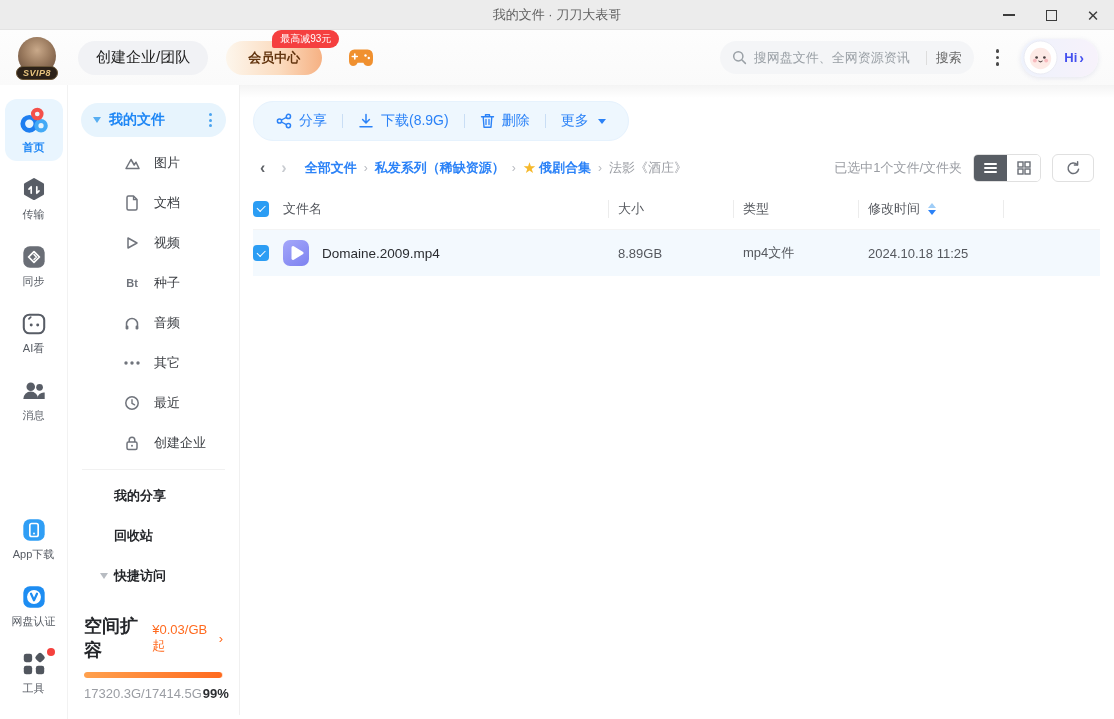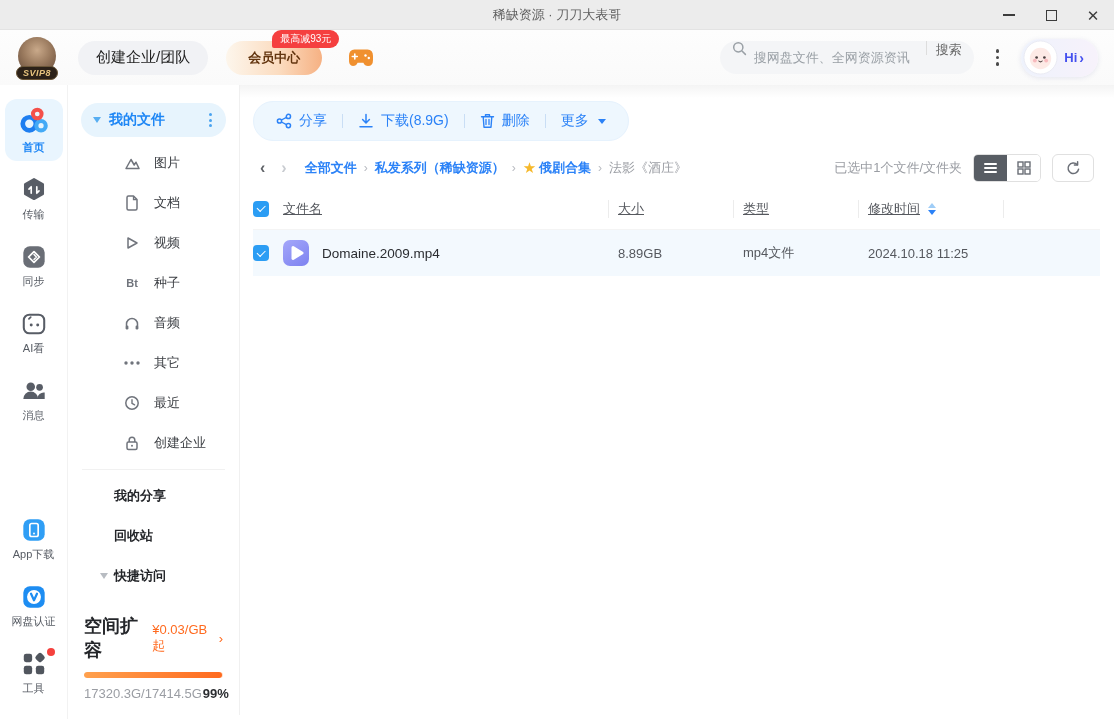--- a/index.html
+++ b/index.html
@@ -19,21 +19,21 @@
   .header { position:absolute; top:30px; left:0; width:1114px; height:55px; background:linear-gradient(#fdfdfd,#fafafa); display:flex; align-items:center; padding:0 16px; }
   .avatar-wrap { position:relative; width:42px; height:42px; flex:none; }
   .avatar { width:38px; height:38px; border-radius:50%; margin:0 auto; background:radial-gradient(circle at 50% 35%, #c9a98a 0%, #9a7a5e 45%, #5d4334 100%); }
   .avatar-badge { position:absolute; bottom:-1px; left:50%; transform:translateX(-50%); background:#2c2118; border:1px solid #6b5638; border-radius:8px; color:#e7c37e; font-size:9px; font-weight:bold; font-style:italic; padding:1px 6px; white-space:nowrap; letter-spacing:.5px; }
   .btn-team { margin-left:20px; background:#f1f2f5; border-radius:17px; height:34px; padding:0 18px; display:flex; align-items:center; font-size:15px; color:#222; }
   .btn-vip { margin-left:18px; position:relative; height:34px; border-radius:17px; padding:0 22px; display:flex; align-items:center; font-size:13px; font-weight:bold; color:#63350f; background:linear-gradient(90deg,#fdf6ec 0%,#fbdcc0 55%,#f6b183 100%); }
   .vip-badge { position:absolute; top:-11px; left:46px; background:#f53f3f; color:#fff; font-size:10px; font-weight:normal; padding:2px 8px; border-radius:9px 9px 9px 2px; white-space:nowrap; }
   .gamepad { margin-left:26px; flex:none; }
 
   .header-right { margin-left:auto; display:flex; align-items:center; gap:16px; }
-  .searchbox { width:254px; height:33px; background:#f4f5f7; border-radius:17px; display:flex; padding:0 12px;font-family:Liberation Serif, serif; }
+  .searchbox { width:254px; height:33px; background:#f4f5f7; border-radius:17px; display:flex; align-items:center; padding:0 12px;font-family:Liberation Serif, serif; }
   .searchbox input { flex:1; border:none; outline:none; background:transparent; font-size:13px; color:#333; min-width:0; font-family:inherit; }
   .searchbox input::placeholder { color:#9aa0a6; }
   .search-divider { width:1px; height:14px; background:#ddd; margin:0 9px 0 4px; }
   .search-go { font-size:13px; color:#666; white-space:nowrap; }
   .menu-dots { display:flex; flex-direction:column; gap:3px; padding:6px; }
   .menu-dots i { width:3.5px; height:3.5px; border-radius:50%; background:#4a4a4a; }
   .assistant { height:38px; border-radius:19px; background:linear-gradient(90deg,#eef2fc,#f7f2fb); box-shadow:0 1px 5px rgba(90,100,160,.14); display:flex; align-items:center; padding:2px 14px 2px 2px; }
   .assistant-label { margin-left:6px; color:#4450ef; font-size:13px; font-weight:bold; }
   .assistant-chev { color:#4450ef; font-size:14px; font-weight:bold; margin-left:2px; }
 
@@ -103,37 +103,37 @@
   .trow { display:flex; align-items:center; }
   .thead { height:42px; border-bottom:1px solid #f4f4f4; }
   .tbody-row { height:46px; background:#f3f9fe; }
   .cell-check { width:30px; flex:none; display:flex; align-items:center; }
   .cell-name { width:325px; flex:none; display:flex; align-items:center; }
   .cell-size { width:125px; flex:none; padding-left:10px; position:relative; }
   .cell-type { width:125px; flex:none; padding-left:10px; position:relative; }
   .cell-time { width:145px; flex:none; padding-left:10px; position:relative; display:flex; align-items:center; }
   .cell-rest { flex:1; position:relative; height:100%; }
   .thead .hdiv::before { content:''; position:absolute; left:0; top:50%; transform:translateY(-50%); width:1px; height:18px; background:#ececec; }
-  .thead { font-size:13px; color:#55585e;text-decoration:underline; }
+  .thead { font-size:13px; color:#55585e; }
   .checkbox { width:16px; height:16px; border-radius:4px; background:#2b9df4; position:relative; flex:none; }
   .checkbox::after { content:''; position:absolute; left:3.5px; top:4.5px; width:7px; height:3.5px; border-left:1.8px solid #fff; border-bottom:1.8px solid #fff; transform:rotate(-45deg); }
   .sort-ctrl { display:flex; flex-direction:column; gap:2px; margin-left:8px; }
   .sort-up { width:0; height:0; border-left:4px solid transparent; border-right:4px solid transparent; border-bottom:5px solid #9fcdf7; }
   .sort-down { width:0; height:0; border-left:4px solid transparent; border-right:4px solid transparent; border-top:5px solid #2b82f7; }
   .file-icon { width:26px; height:26px; border-radius:7px; background:linear-gradient(145deg,#a4a7fa,#7d82f0); display:flex; align-items:center; justify-content:center; flex:none; }
   .fname { margin-left:13px; font-size:13.5px; color:#2b2d31; }
   .fmeta { font-size:13px; color:#55585e; }
 
   svg { display:block; }
 </style>
 </head>
 <body>
 
 <div class="titlebar">
-  <div class="titlebar-title">稀缺资源 · 刀刀大表哥</div>
+  <div class="titlebar-title">我的文件 · 刀刀大表哥</div>
   <div class="win-controls">
     <div class="win-btn">
         <span class="glyph-min"></span>
       </div>
     <div class="win-btn">
         <span class="glyph-max"></span>
       </div>
     <div class="win-btn">
         <span class="glyph-close">✕</span>
       </div>

